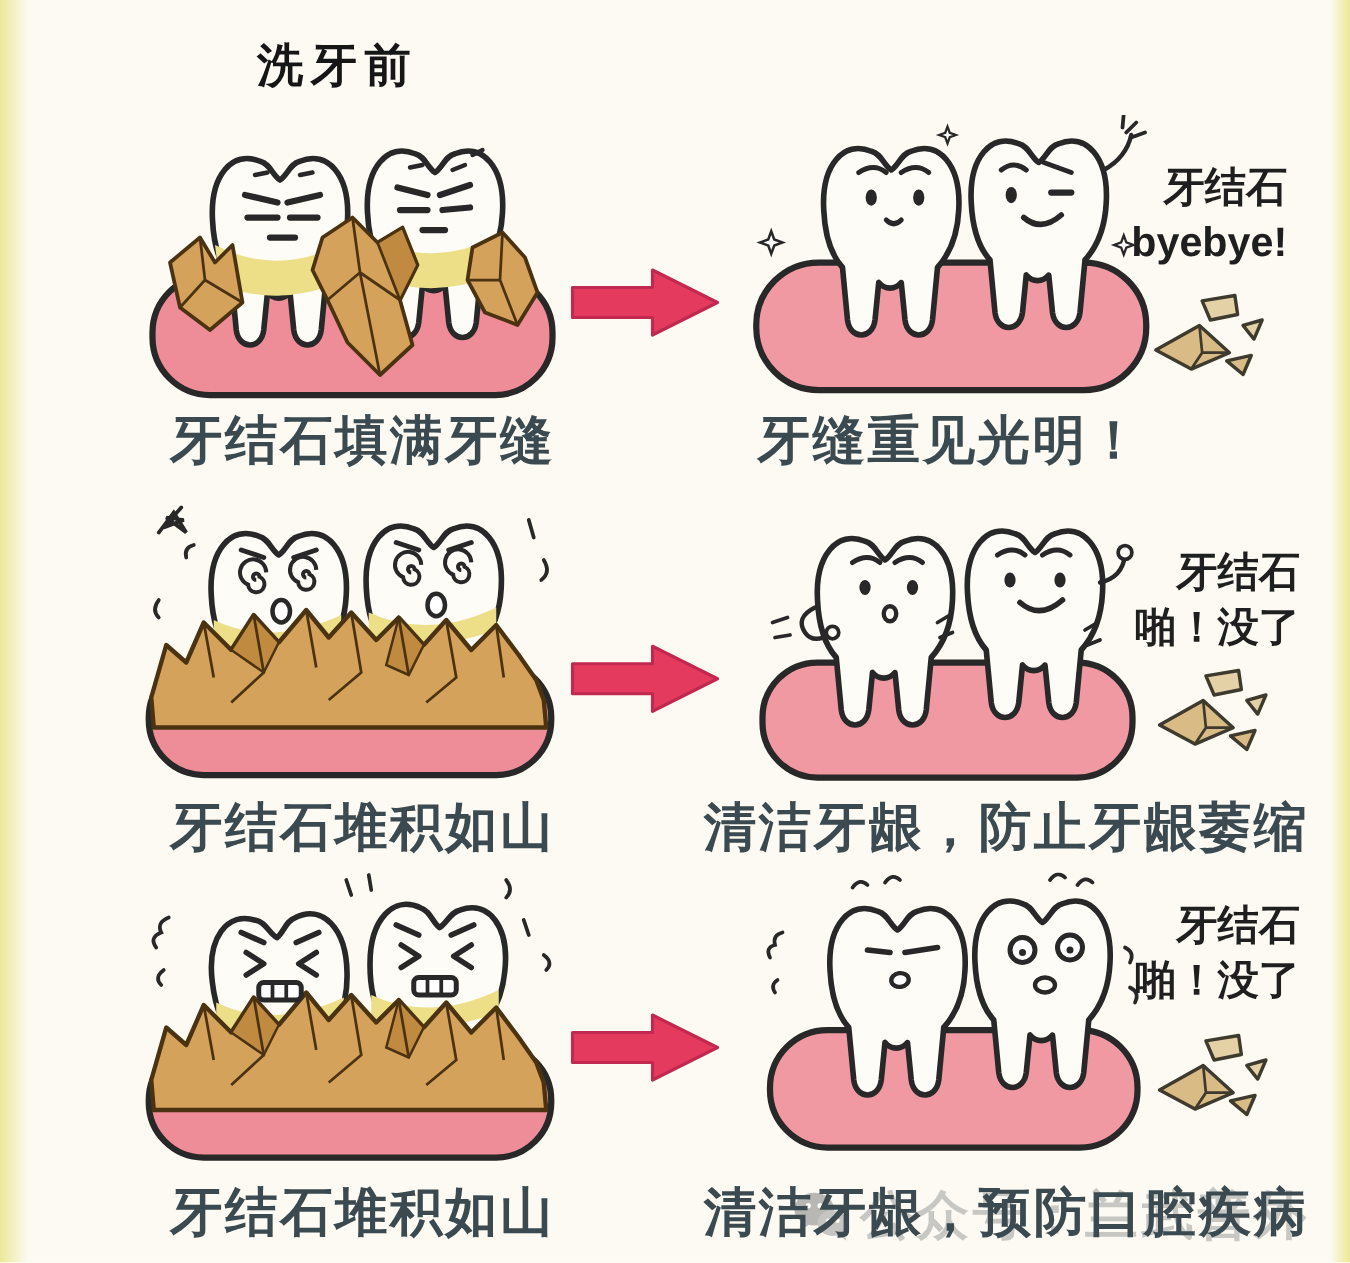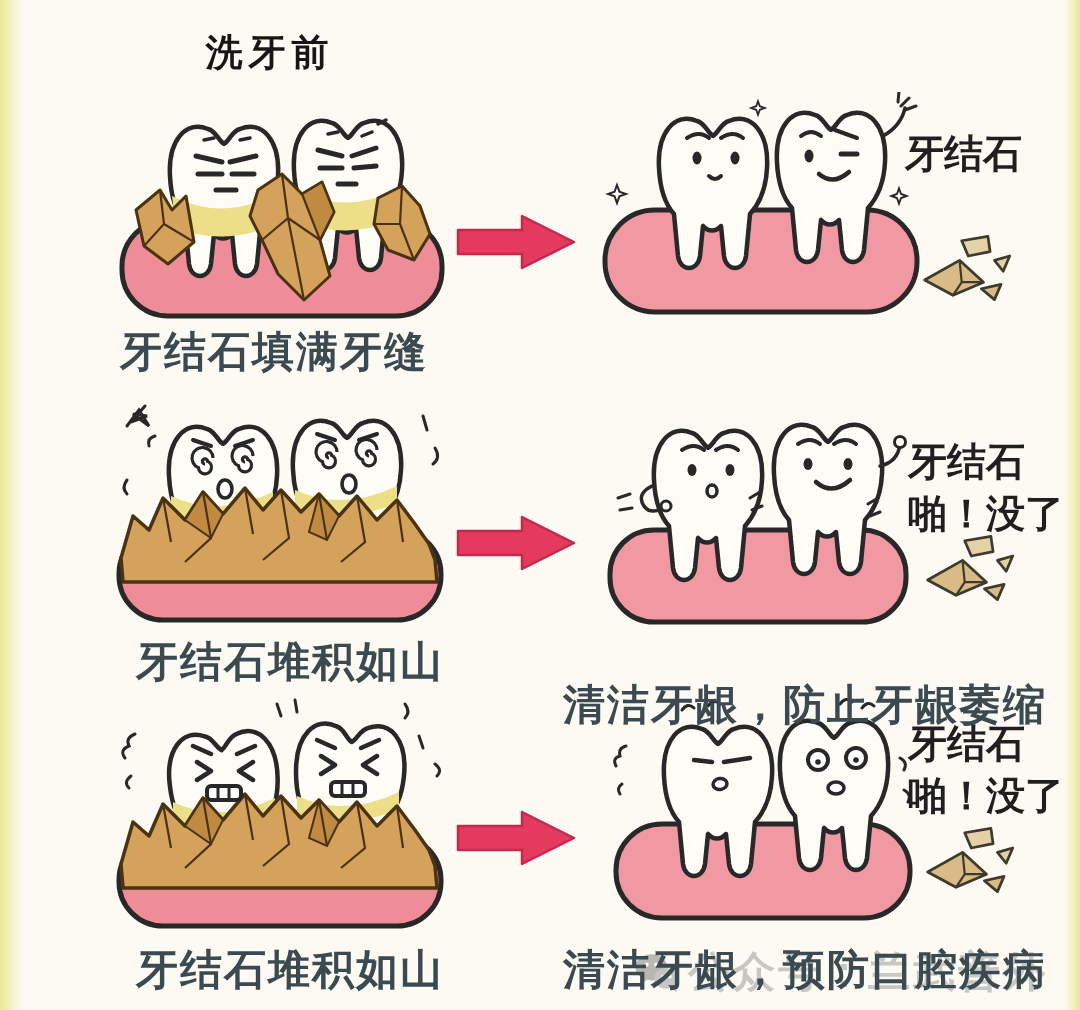--- a/index.html
+++ b/index.html
@@ -14,22 +14,22 @@
   .abs{position:absolute;}
   .hdr{
     font-size:37px;font-weight:800;color:#161616;letter-spacing:6px;
     text-align:center;z-index:2;
   }
   .cap{
     font-size:42px;font-weight:600;color:#3b4a50;letter-spacing:2px;
     text-align:center;z-index:2;white-space:nowrap;
   }
   .note{
-    font-size:39px;font-weight:600;color:#1f1f1f;line-height:1.34;
-    text-align:left;z-index:2;white-space:nowrap;
+    font-size:33px;font-weight:600;color:#1f1f1f;line-height:1.34;
+    text-align:right;z-index:2;white-space:nowrap;
   }
   .wm{
     display:flex;align-items:center;gap:4px;z-index:1;
     color:#a8a8a8;opacity:.62;font-size:42px;font-weight:600;letter-spacing:3px;
     white-space:nowrap;
   }
   svg{display:block;}
 </style>
 </head>
 <body>
@@ -118,26 +118,28 @@
     <use href="#sparkle" transform="translate(163,16) scale(0.75)" fill="#fff" stroke="#282828" stroke-width="2.4"></use>
     <use href="#sparkle" transform="translate(304,104) scale(0.85)" fill="#fff" stroke="#282828" stroke-width="2.2"></use>
   </svg>
 
   <svg class="abs" style="left:455px;top:214px;" width="122" height="58" viewBox="0 0 120 58">
     <use href="#arrowshape" fill="#e33a5e" stroke="#c22950" stroke-width="2.5" stroke-linejoin="round"></use>
   </svg>
 
   <div class="abs note" style="left:905px;top:128px;">
     <div>牙结石</div>
+    <div>byebye!</div>
   </div>
   <svg class="abs" style="left:915px;top:232px;" width="100" height="72" viewBox="0 0 90 66">
       <use href="#debris"></use>
     </svg>
 
-  <div class="abs cap" style="left:54px;top:324px;width:440px;">牙结石填满牙缝</div>
+  <div class="abs cap" style="left:70px;top:324px;width:440px;">牙结石填满牙缝</div>
+  <div class="abs cap" style="left:560px;top:324px;width:400px;">牙缝重见光明！</div>
 
   <svg class="abs" style="left:105px;top:392px;" width="350" height="235" viewBox="0 0 350 235">
     <rect x="14" y="138" width="322" height="90" rx="44" fill="#ee8d98" stroke="#282828" stroke-width="5"></rect>
     <use href="#tooth" transform="translate(52,22)" fill="#fdfcf7" stroke="#282828" stroke-width="4.5" stroke-linejoin="round"></use>
     <use href="#tooth" transform="translate(176,16)" fill="#fdfcf7" stroke="#282828" stroke-width="4.5" stroke-linejoin="round"></use>
     <path d="M66,104 Q112,126 168,100 L168,118 Q112,138 66,122 Z" fill="#ecdf87"></path>
     <path d="M190,98 Q238,120 292,94 L292,112 Q238,132 190,116 Z" fill="#ecdf87"></path>
     <g>
       <path d="M16,166 L28,124 L44,138 L58,106 L80,128 L98,100 L118,122 L140,96 L158,118 L176,98 L196,120 L214,102 L234,124 L252,104 L272,128 L292,108 L310,132 L324,152 L330,168 L332,190 L18,190 Z" fill="#d5a25b" stroke="#4b3312" stroke-width="3.5" stroke-linejoin="round"></path>
       <path d="M80,128 L98,100 L118,122 L106,146 Z" fill="#c18a41" stroke="#4b3312" stroke-width="2"></path>
@@ -193,21 +195,21 @@
 
   <div class="abs note" style="left:908px;top:436px;">
     <div>牙结石</div>
     <div>啪！没了</div>
   </div>
   <svg class="abs" style="left:918px;top:532px;" width="100" height="72" viewBox="0 0 90 66">
       <use href="#debris"></use>
     </svg>
 
   <div class="abs cap" style="left:70px;top:634px;width:440px;">牙结石堆积如山</div>
-  <div class="abs cap" style="left:555px;top:634px;width:500px;margin-top:43px;">清洁牙龈，防止牙龈萎缩</div>
+  <div class="abs cap" style="left:555px;top:634px;width:500px;">清洁牙龈，防止牙龈萎缩</div>
 
   <svg class="abs" style="left:105px;top:694px;" width="350" height="240" viewBox="0 0 350 240">
     <rect x="14" y="142" width="322" height="90" rx="44" fill="#ee8d98" stroke="#282828" stroke-width="5"></rect>
     <use href="#tooth" transform="translate(54,26) rotate(-4 66 80)" fill="#fdfcf7" stroke="#282828" stroke-width="4.5" stroke-linejoin="round"></use>
     <use href="#tooth" transform="translate(178,18) rotate(3 66 80)" fill="#fdfcf7" stroke="#282828" stroke-width="4.5" stroke-linejoin="round"></use>
     <path d="M68,108 Q114,130 170,104 L170,122 Q114,142 68,126 Z" fill="#ecdf87"></path>
     <path d="M192,102 Q240,124 294,98 L294,116 Q240,136 192,120 Z" fill="#ecdf87"></path>
     <g>
       <path d="M16,170 L28,128 L44,142 L58,110 L80,132 L98,104 L118,126 L140,100 L158,122 L176,102 L196,124 L214,106 L234,128 L252,108 L272,132 L292,112 L310,136 L324,156 L330,172 L332,194 L18,194 Z" fill="#d5a25b" stroke="#4b3312" stroke-width="3.5" stroke-linejoin="round"></path>
       <path d="M80,132 L98,104 L118,126 L106,150 Z" fill="#c18a41" stroke="#4b3312" stroke-width="2"></path>

